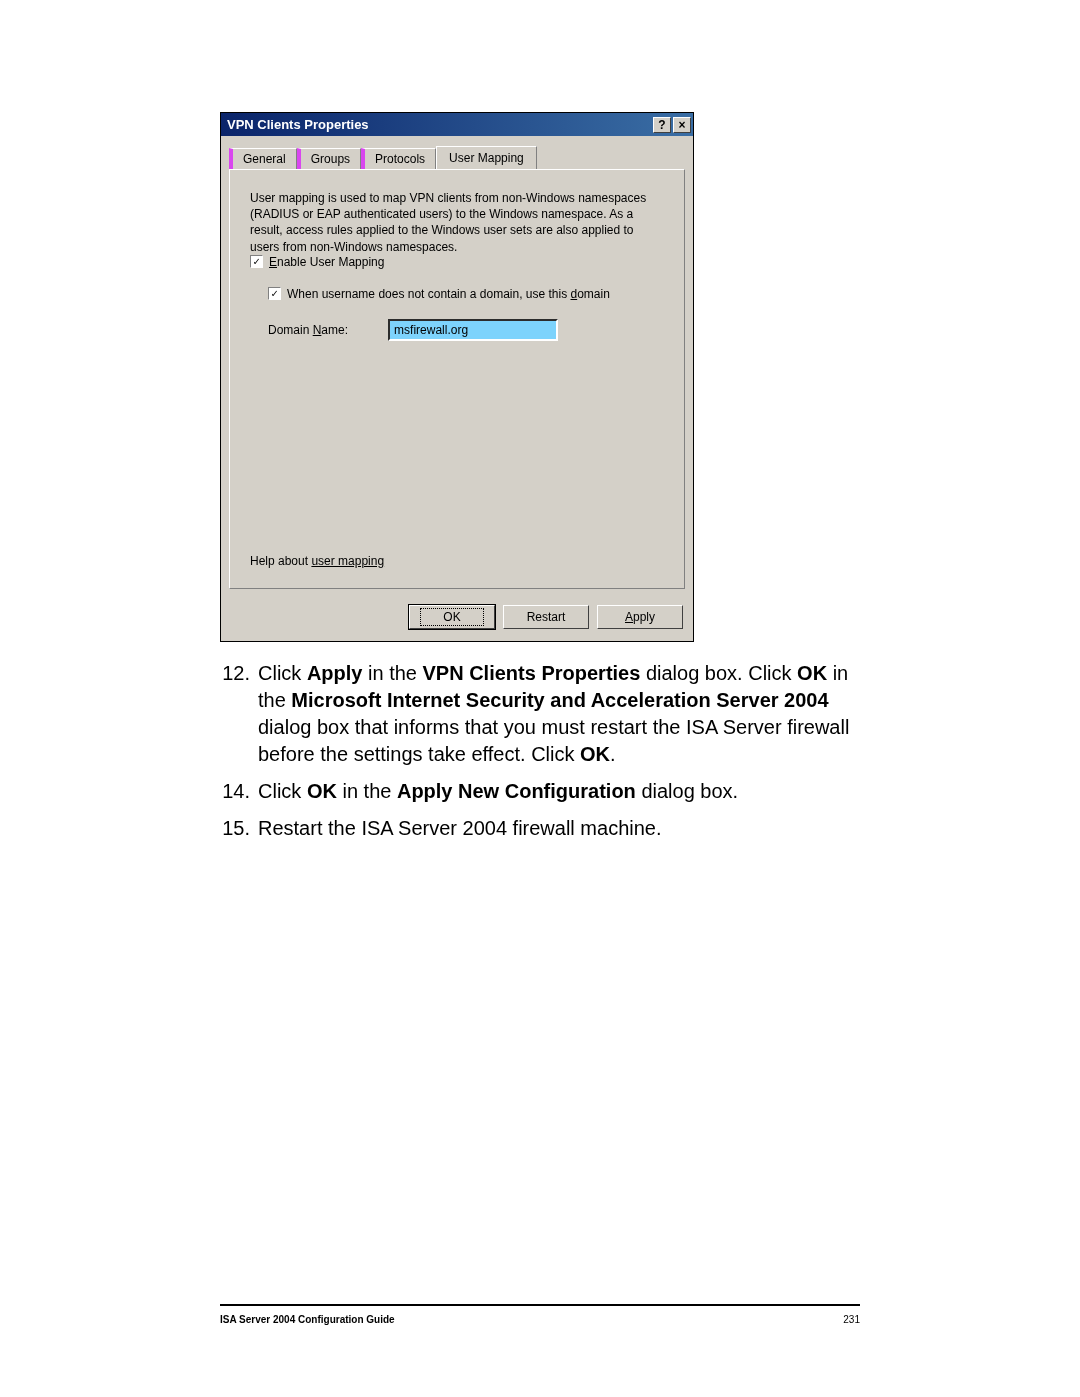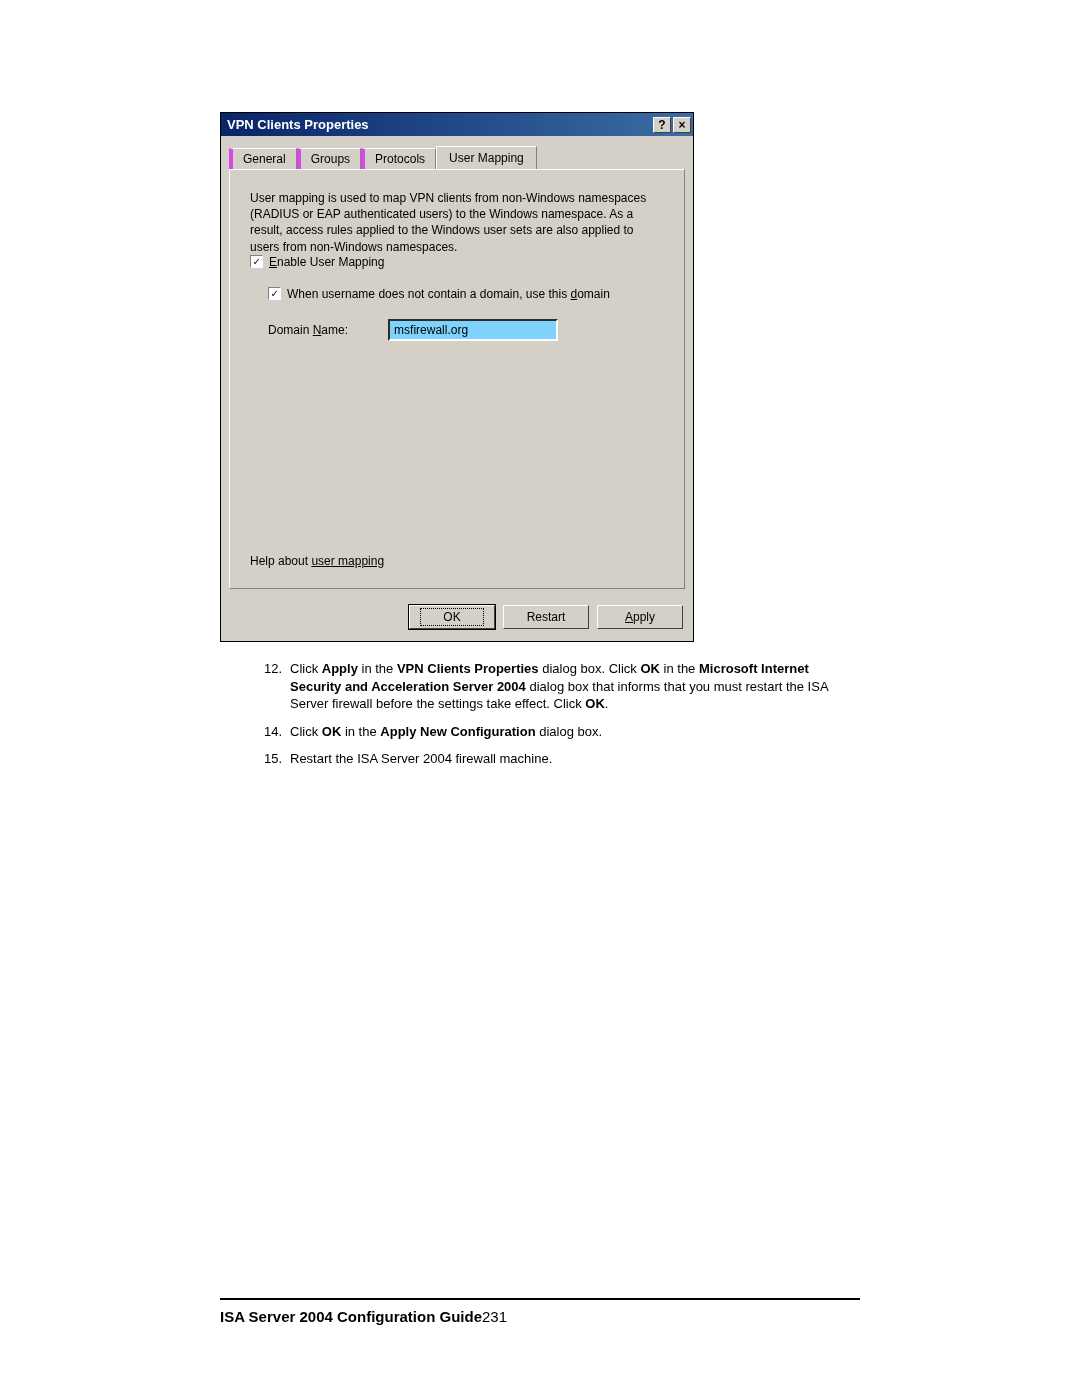--- a/index.html
+++ b/index.html
@@ -154,24 +154,23 @@
     outline:1px solid #000;
   }
   .btn.default .inner-dash {
     border:1px dotted #000;
     padding:1px 22px;
   }
 
   
   .instructions {
     font-family: Arial, Helvetica, sans-serif;
-    font-size:13px;
+    font-size:20px;
     color:#000;
     line-height:1.35;
-    margin-left:32px;
   }
   .instructions ol {
     list-style:none;
     padding:0;
     margin:0;
   }
   .instructions li {
     display:flex;
     gap:8px;
     margin-bottom:10px;
@@ -182,24 +181,24 @@
 
   
   .footer {
     position:absolute;
     bottom:72px;
     left:220px;
     right:220px;
     border-top:2px solid #000;
     padding-top:8px;
     font-family: Arial, Helvetica, sans-serif;
-    font-size:15px;
+    font-size:10px;
     font-weight:bold;
     display:flex;
-    justify-content:flex-start;
+    justify-content:space-between;
   }
   .footer .page-no { font-weight:normal; }
 </style>
 </head>
 <body>
 
 <div class="page-wrap">
 
   <div class="dialog">
     <div class="titlebar">

